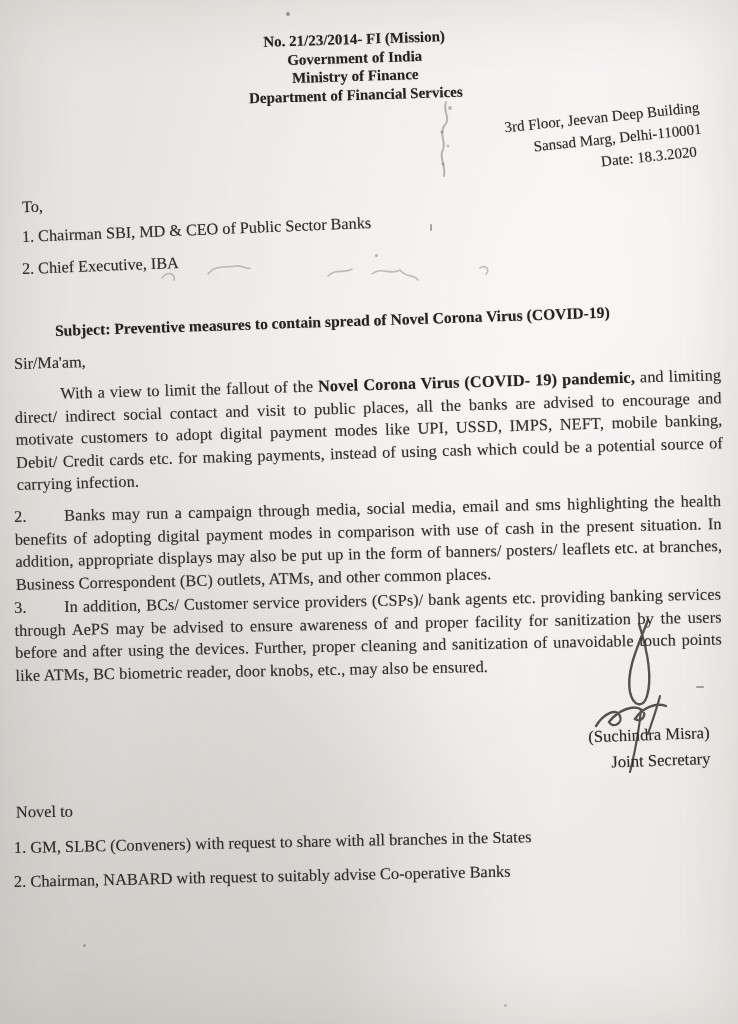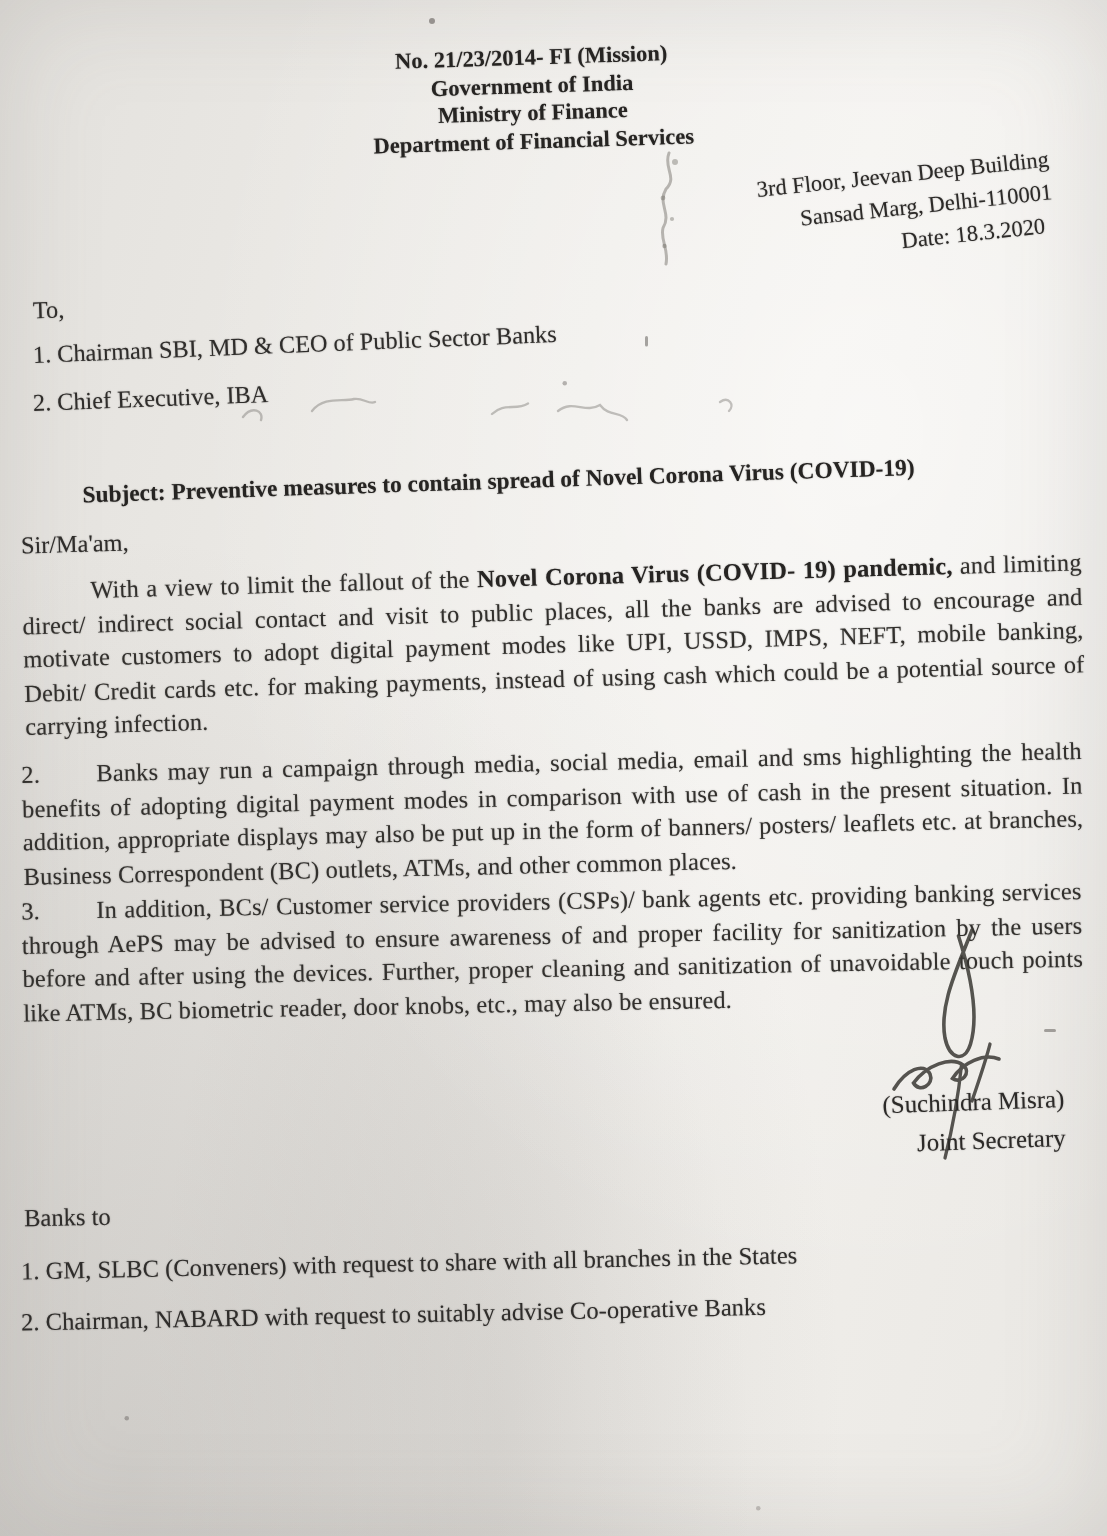--- a/index.html
+++ b/index.html
@@ -93,21 +93,21 @@
       <path d="M72 84 C69 96 64 110 60 122" stroke-width="2.2"></path>
       <path d="M53 98 C51 118 47 140 42 160" stroke-width="2.2"></path>
     </g>
   </svg>
 
   <div class="blk sig-block soft">
     <div>(Suchindra Misra)</div>
     <div>Joint Secretary</div>
   </div>
 
-  <div class="blk copy-label soft">Banks to</div>
+  <div class="blk copy-label soft">Novel to</div>
   <div class="blk copy1 soft">1. GM, SLBC (Conveners) with request to share with all branches in the States</div>
   <div class="blk copy2 soft">2. Chairman, NABARD with request to suitably advise Co-operative Banks</div>
 
   <svg class="smudge-svg" style="left:430px;top:98px;width:44px;height:84px;" viewBox="0 0 44 84">
     <g fill="none" stroke="#6a675f" stroke-width="2" stroke-linecap="round" opacity="0.45">
       <path d="M16 4 C12 14 22 20 14 28 C8 38 18 44 12 54 C10 62 16 68 14 78"></path>
     </g>
     <g fill="#6a675f" opacity="0.4">
       <circle cx="20" cy="10" r="2"></circle>
         <circle cx="12" cy="34" r="1.6"></circle>

